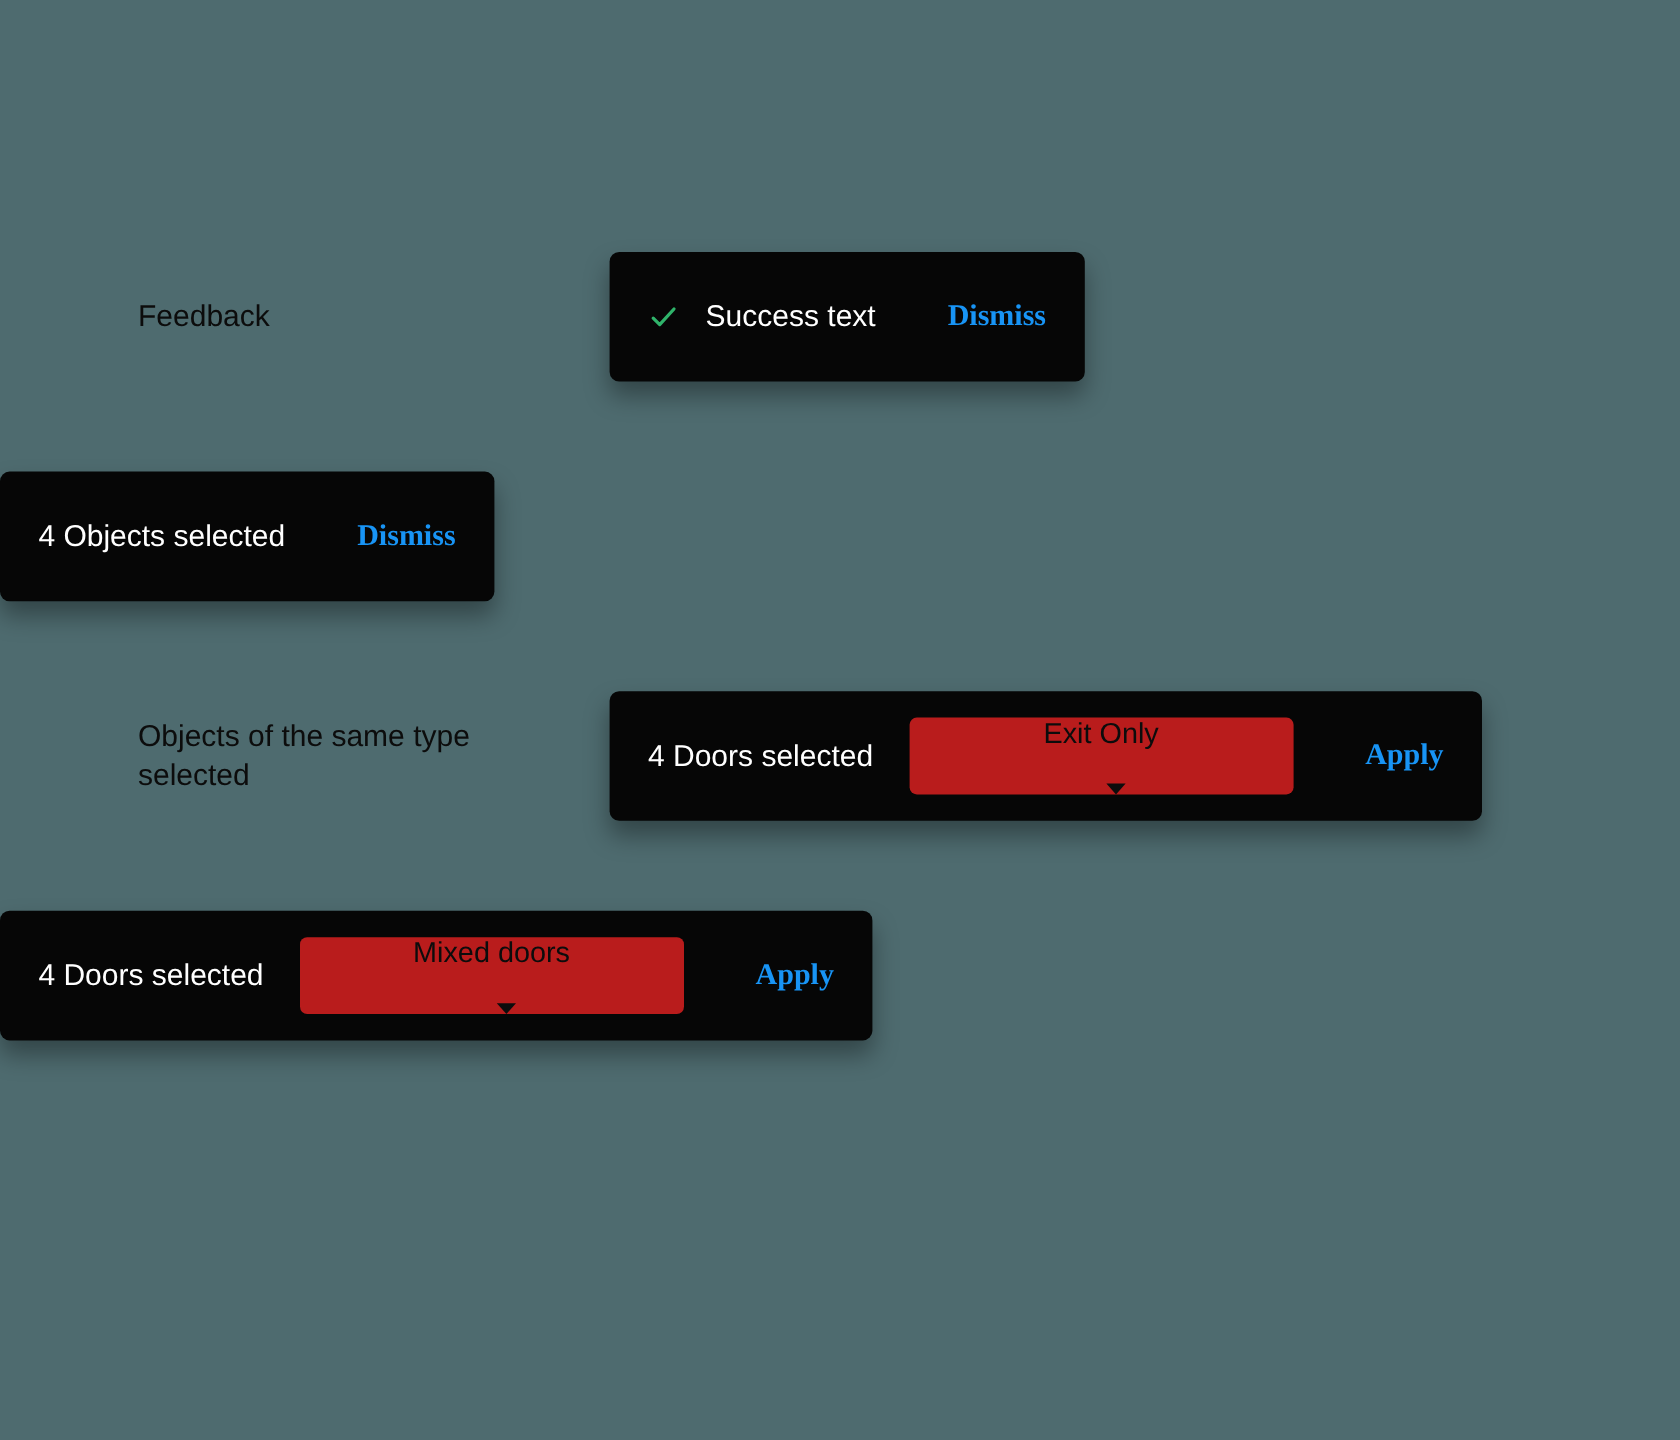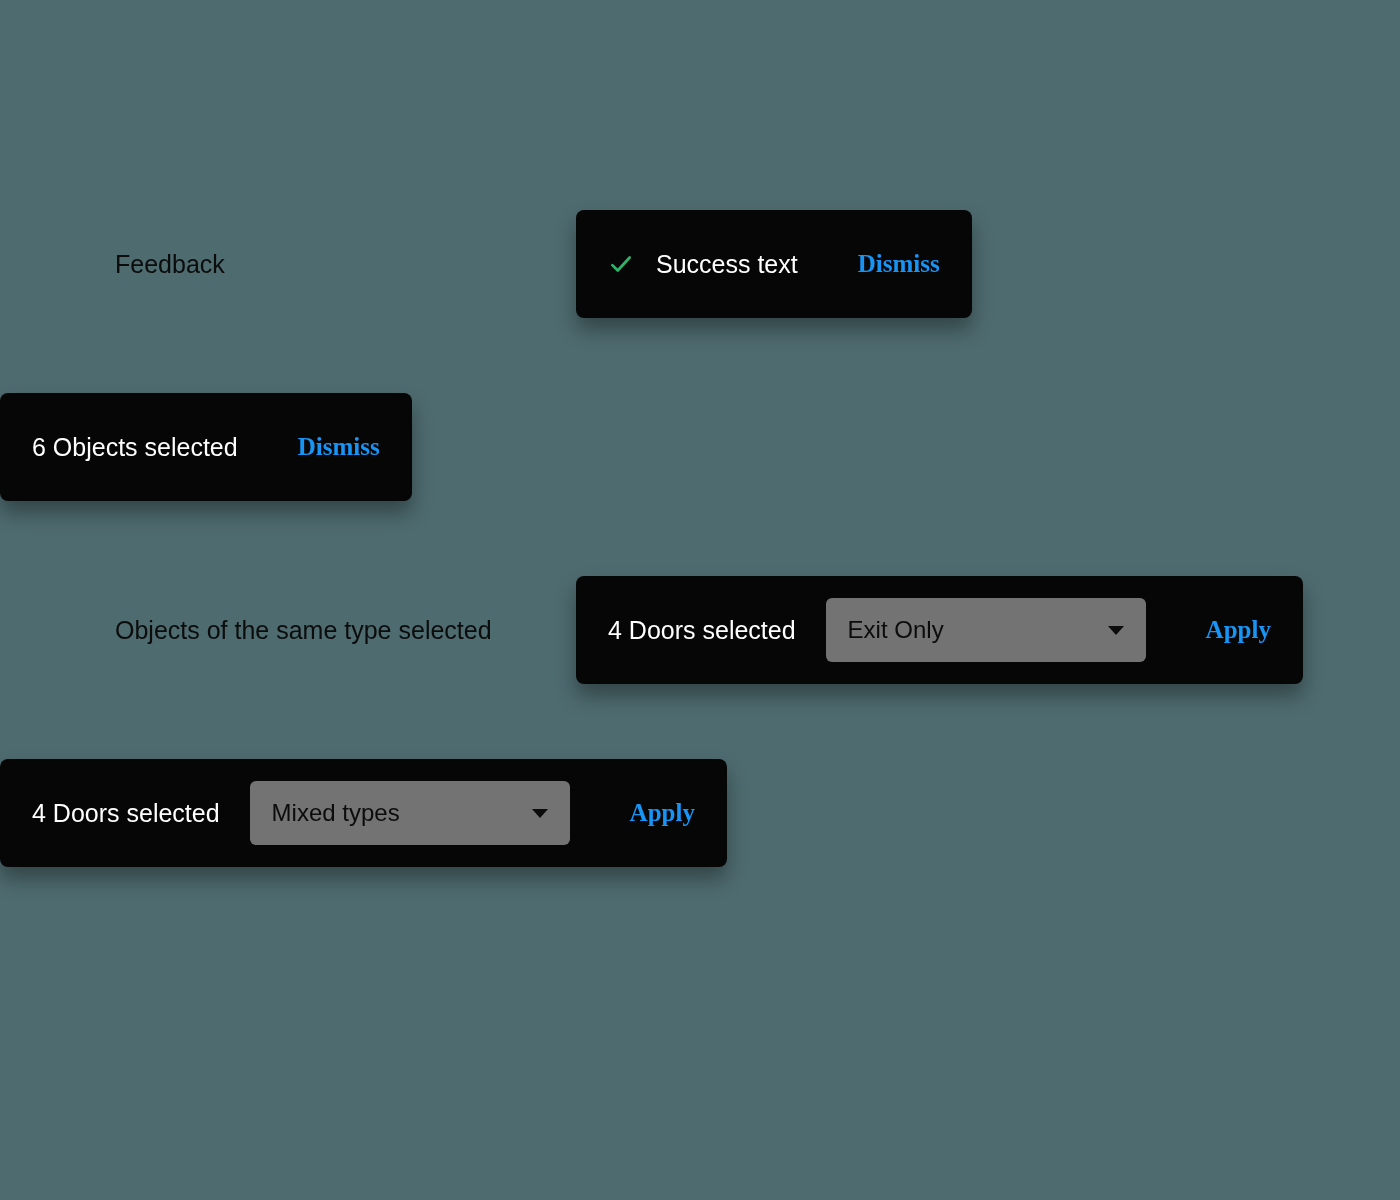--- a/index.html
+++ b/index.html
@@ -9,21 +9,21 @@
     height: 1200px;
     font-family: -apple-system, BlinkMacSystemFont, "Segoe UI", Helvetica, Arial, sans-serif;
     padding-top: 210px;
   }
   .row {
     display: flex;
     align-items: center;
     margin-bottom: 75px;
   }
   .label-col {
-    width: 576px;
+    width: 508px;
     padding-left: 115px;
     padding-right: 40px;
     color: #0c0c0c;
     font-size: 25px;
     line-height: 1.3;
     font-weight: 400;
   }
   .toast {
     background: #060606;
     border-radius: 8px;
@@ -51,33 +51,34 @@
     font-size: 25px;
     cursor: pointer;
     background: none;
     border: none;
     font-family: Liberation Serif, serif;
     padding: 0;
   }
   .gap-sm { width: 60px; }
   .gap-md { width: 60px; }
   .select {
-    background: #737373;
+    background: #b91c1c;
     color: #0c0c0c;
     border-radius: 6px;
     height: 64px;
     min-width: 320px;
     display: flex;
     align-items: center;
     justify-content: space-between;
     padding: 0 22px;
     margin-left: 30px;
     margin-right: 60px;
     font-size: 24px;
     cursor: pointer;
+    flex-direction: column;
   }
   .caret {
     width: 0; height: 0;
     border-left: 8px solid transparent;
     border-right: 8px solid transparent;
     border-top: 9px solid #0c0c0c;
     margin-left: 24px;
   }
 </style>
 </head>
@@ -92,21 +93,21 @@
         </svg>
     </span>
     <span class="msg">Success text</span>
     <span class="gap-sm"></span>
     <button class="link-btn">Dismiss</button>
   </div>
 </div>
 
 <div class="row">
   <div class="toast">
-    <span class="msg">6 Objects selected</span>
+    <span class="msg">4 Objects selected</span>
     <span class="gap-md"></span>
     <button class="link-btn">Dismiss</button>
   </div>
 </div>
 
 <div class="row">
   <div class="label-col">Objects of the same type selected</div>
   <div class="toast">
     <span class="msg">4 Doors selected</span>
     <div class="select">
@@ -114,18 +115,18 @@
       <span class="caret"></span>
     </div>
     <button class="link-btn">Apply</button>
   </div>
 </div>
 
 <div class="row">
   <div class="toast">
     <span class="msg">4 Doors selected</span>
     <div class="select">
-      <span>Mixed types</span>
+      <span>Mixed doors</span>
       <span class="caret"></span>
     </div>
     <button class="link-btn">Apply</button>
   </div>
 </div>
 
 </body></html>

